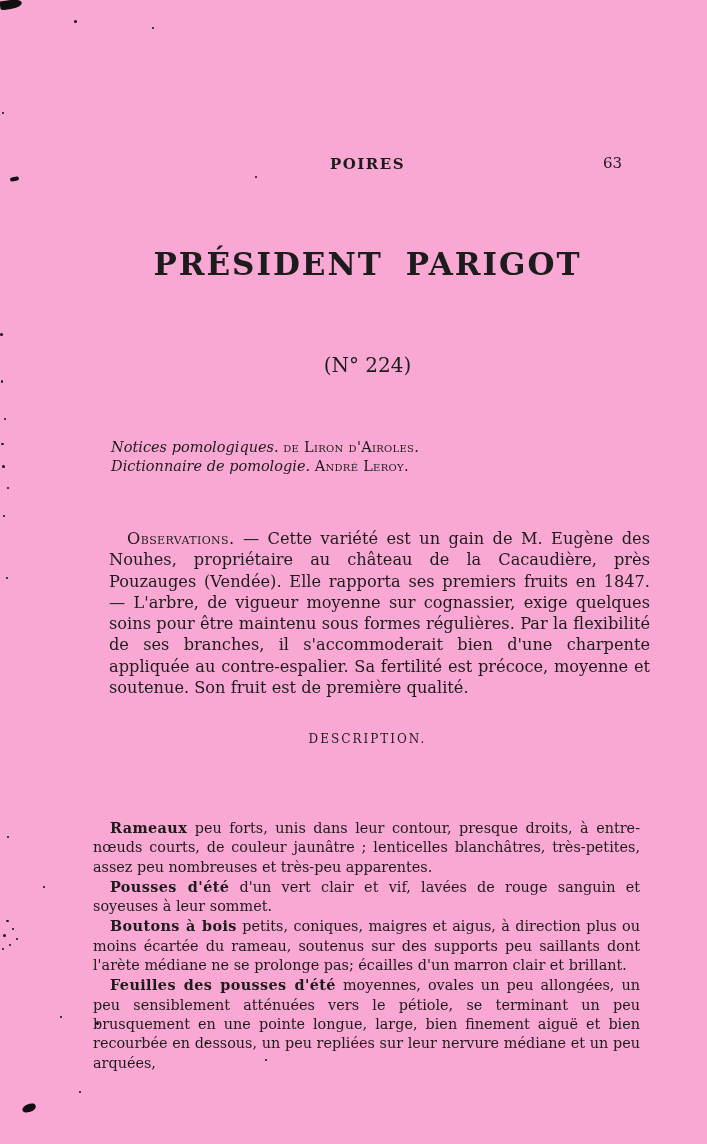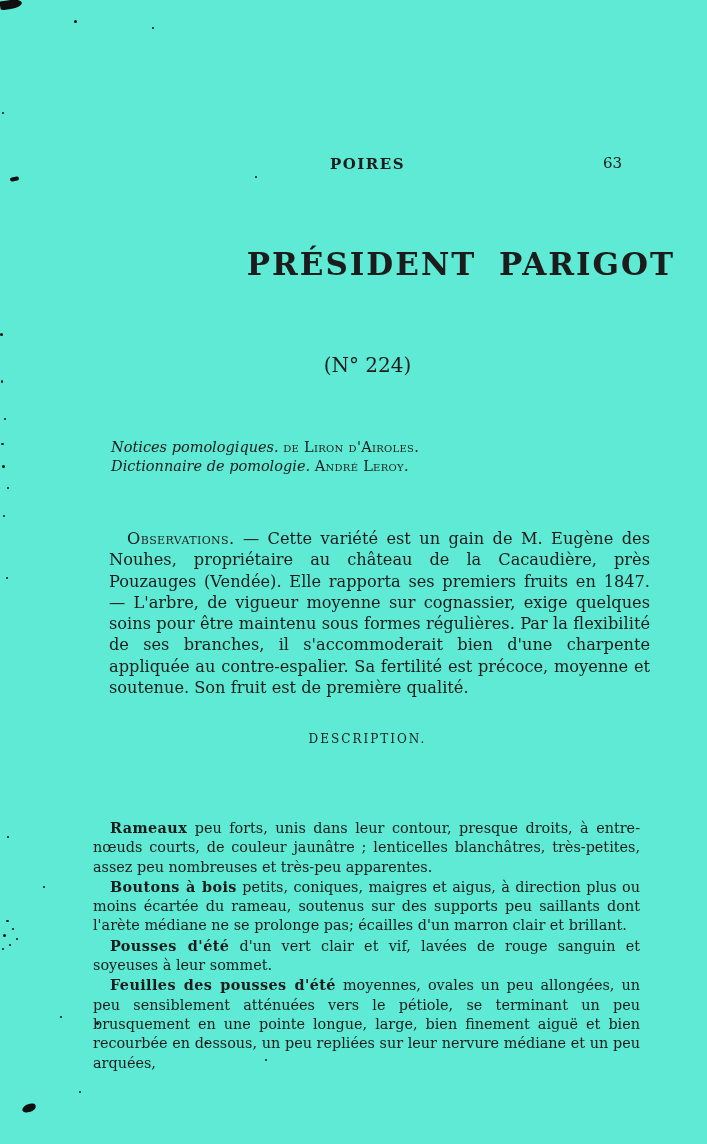--- a/index.html
+++ b/index.html
@@ -1,20 +1,20 @@
 <!DOCTYPE html>
 <html><head>
 <meta charset="utf-8">
 <style>
   html, body { margin: 0; padding: 0; background: #ffffff; }
   .page {
     position: relative;
     width: 707px;
     height: 1144px;
-    background: #5eead4;
+    background: #f9a8d4;
     overflow: hidden;
     font-family: "DejaVu Serif", serif;
     color: #1c1c1c;
   }
   
   .runhead {
     position: absolute;
     top: 154px; left: 95px; width: 545px;
     text-align: center;
   }
@@ -23,21 +23,21 @@
   }
   .rh-page {
     position: absolute; right: 18px; top: 0;
     font-size: 15px; font-weight: normal;
   }
   
   .title {
     position: absolute;
     top: 246px; left: 60px; width: 615px;
     margin: 0;
-    text-align: right;
+    text-align: center;
     font-size: 31px;
     font-weight: bold;
     letter-spacing: 2px;
     word-spacing: 10px;
     white-space: nowrap;
   }
   .vnum {
     position: absolute;
     top: 353px; left: 95px; width: 545px;
     text-align: center;
@@ -117,26 +117,26 @@
   </p>
 
   <div class="desc-head">DESCRIPTION.</div>
 
   <div class="entries">
     <p class="entry">
       <b class="term">Rameaux</b>
       <span>peu forts, unis dans leur contour, presque droits, à entre-nœuds courts, de couleur jaunâtre ; lenticelles blanchâtres, très-petites, assez peu nombreuses et très-peu apparentes.</span>
     </p>
     <p class="entry">
+      <b class="term">Pousses d'été</b>
+      <span>d'un vert clair et vif, lavées de rouge sanguin et soyeuses à leur sommet.</span>
+    </p>
+    <p class="entry">
       <b class="term">Boutons à bois</b>
       <span>petits, coniques, maigres et aigus, à direction plus ou moins écartée du rameau, soutenus sur des supports peu saillants dont l'arète médiane ne se prolonge pas; écailles d'un marron clair et brillant.</span>
-    </p>
-    <p class="entry">
-      <b class="term">Pousses d'été</b>
-      <span>d'un vert clair et vif, lavées de rouge sanguin et soyeuses à leur sommet.</span>
     </p>
     <p class="entry">
       <b class="term">Feuilles des pousses d'été</b>
       <span>moyennes, ovales un peu allongées, un peu sensiblement atténuées vers le pétiole, se terminant un peu brusquement en une pointe longue, large, bien finement aiguë et bien recourbée en dessous, un peu repliées sur leur nervure médiane et un peu arquées,</span>
     </p>
   </div>
 
   <div class="speck blob-tl"></div>
   <div class="speck dash-a"></div>
   <div class="speck blob-bl"></div>

